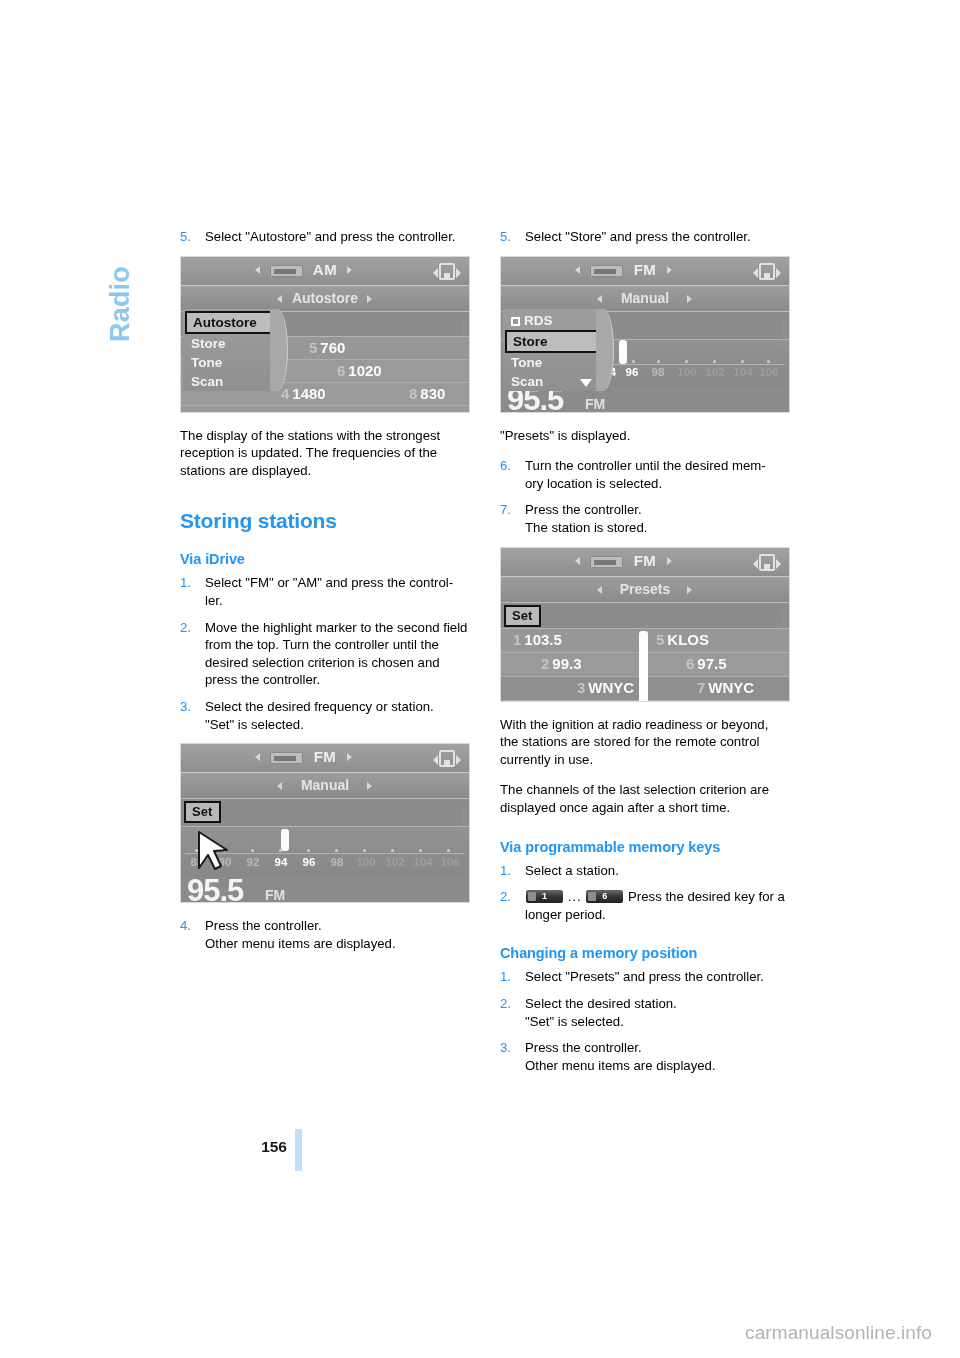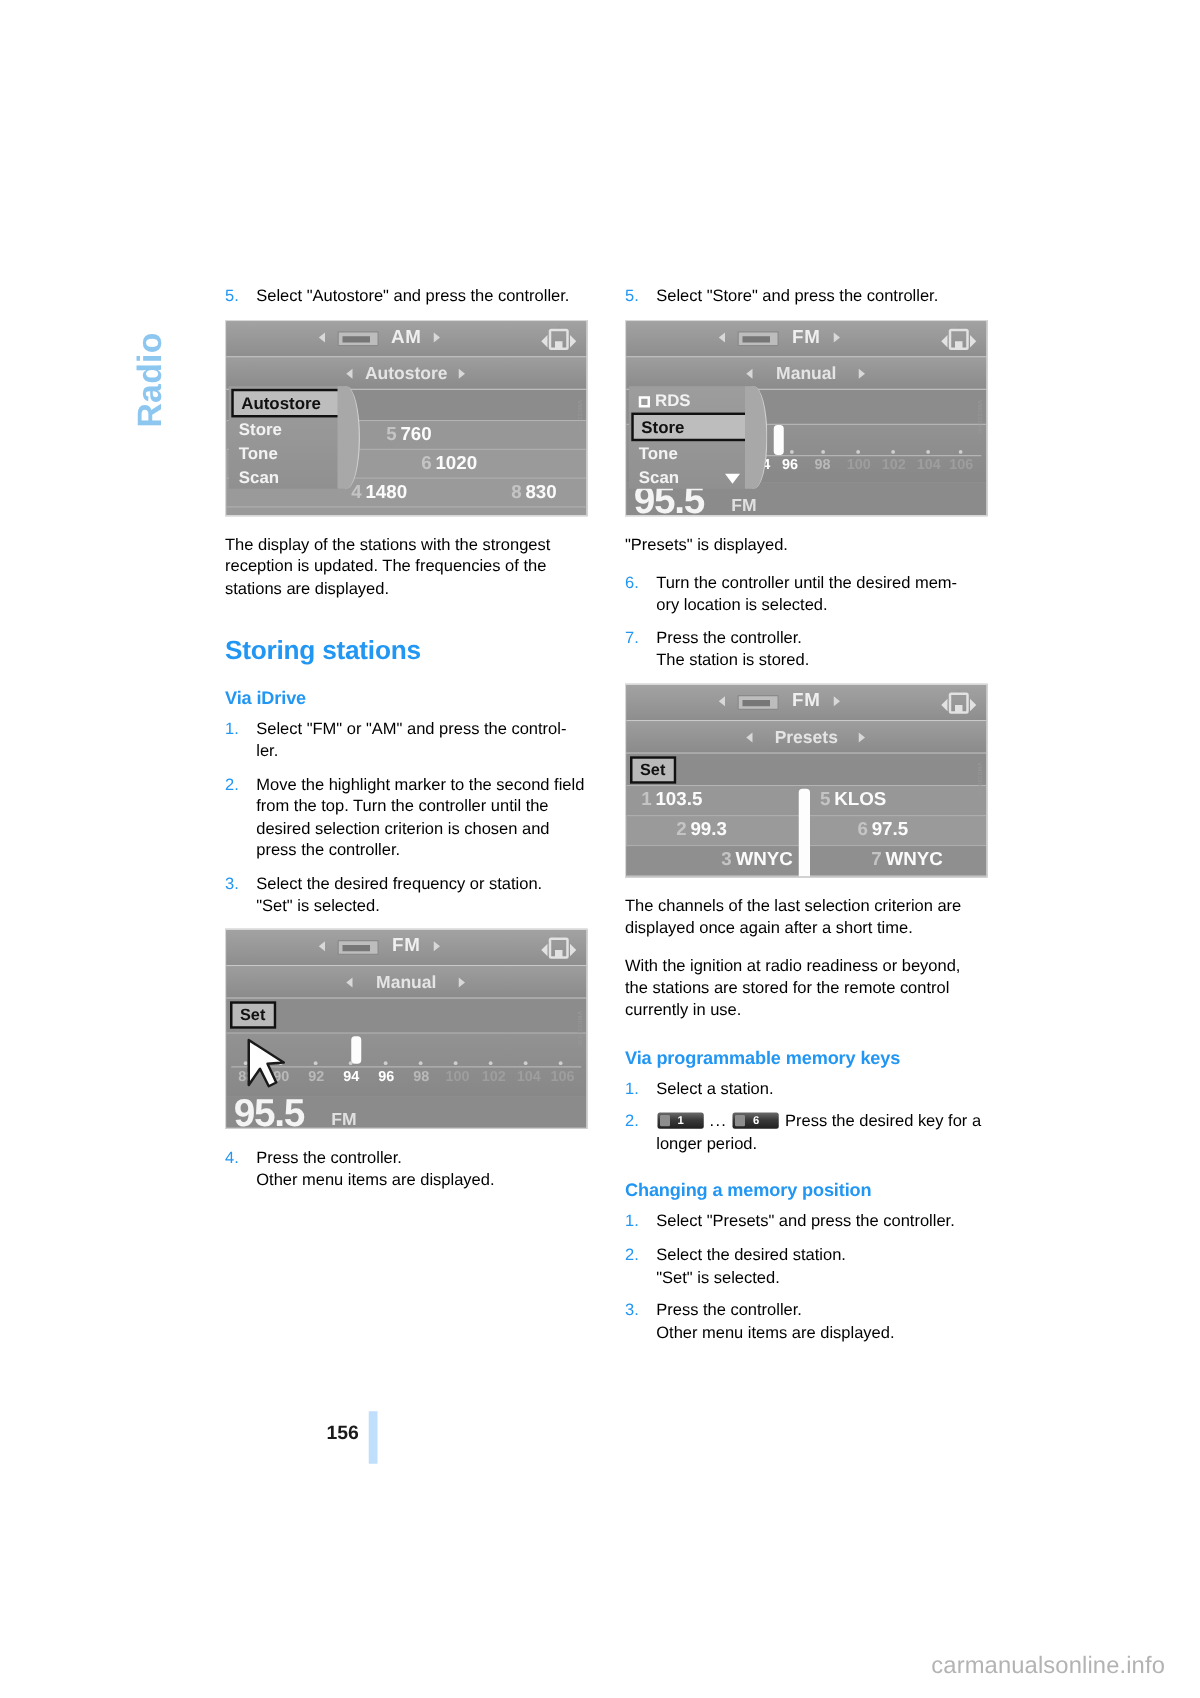--- a/index.html
+++ b/index.html
@@ -618,22 +618,22 @@
           <div class="cell" style="left:196px"><span class="idx">7</span><span>WNYC</span></div>
         </div>
         <div class="grow" style="height:24px">
           
           
         </div>
       </div>
       <div class="fig-credit">VM0220350</div>
     </div>
 
+    <p class="para">With the ignition at radio readiness or beyond, the stations are stored for the remote control currently in use.</p>
     <p class="para">The channels of the last selection criterion are displayed once again after a short time.</p>
-    <p class="para">With the ignition at radio readiness or beyond, the stations are stored for the remote control currently in use.</p>
 
     <h3 class="subsection tight">Via programmable memory keys</h3>
 
 
     <ol class="steps">
       <li>
         <span class="num">1.</span>
         <span>Select a station.</span>
       </li>
       <li>

